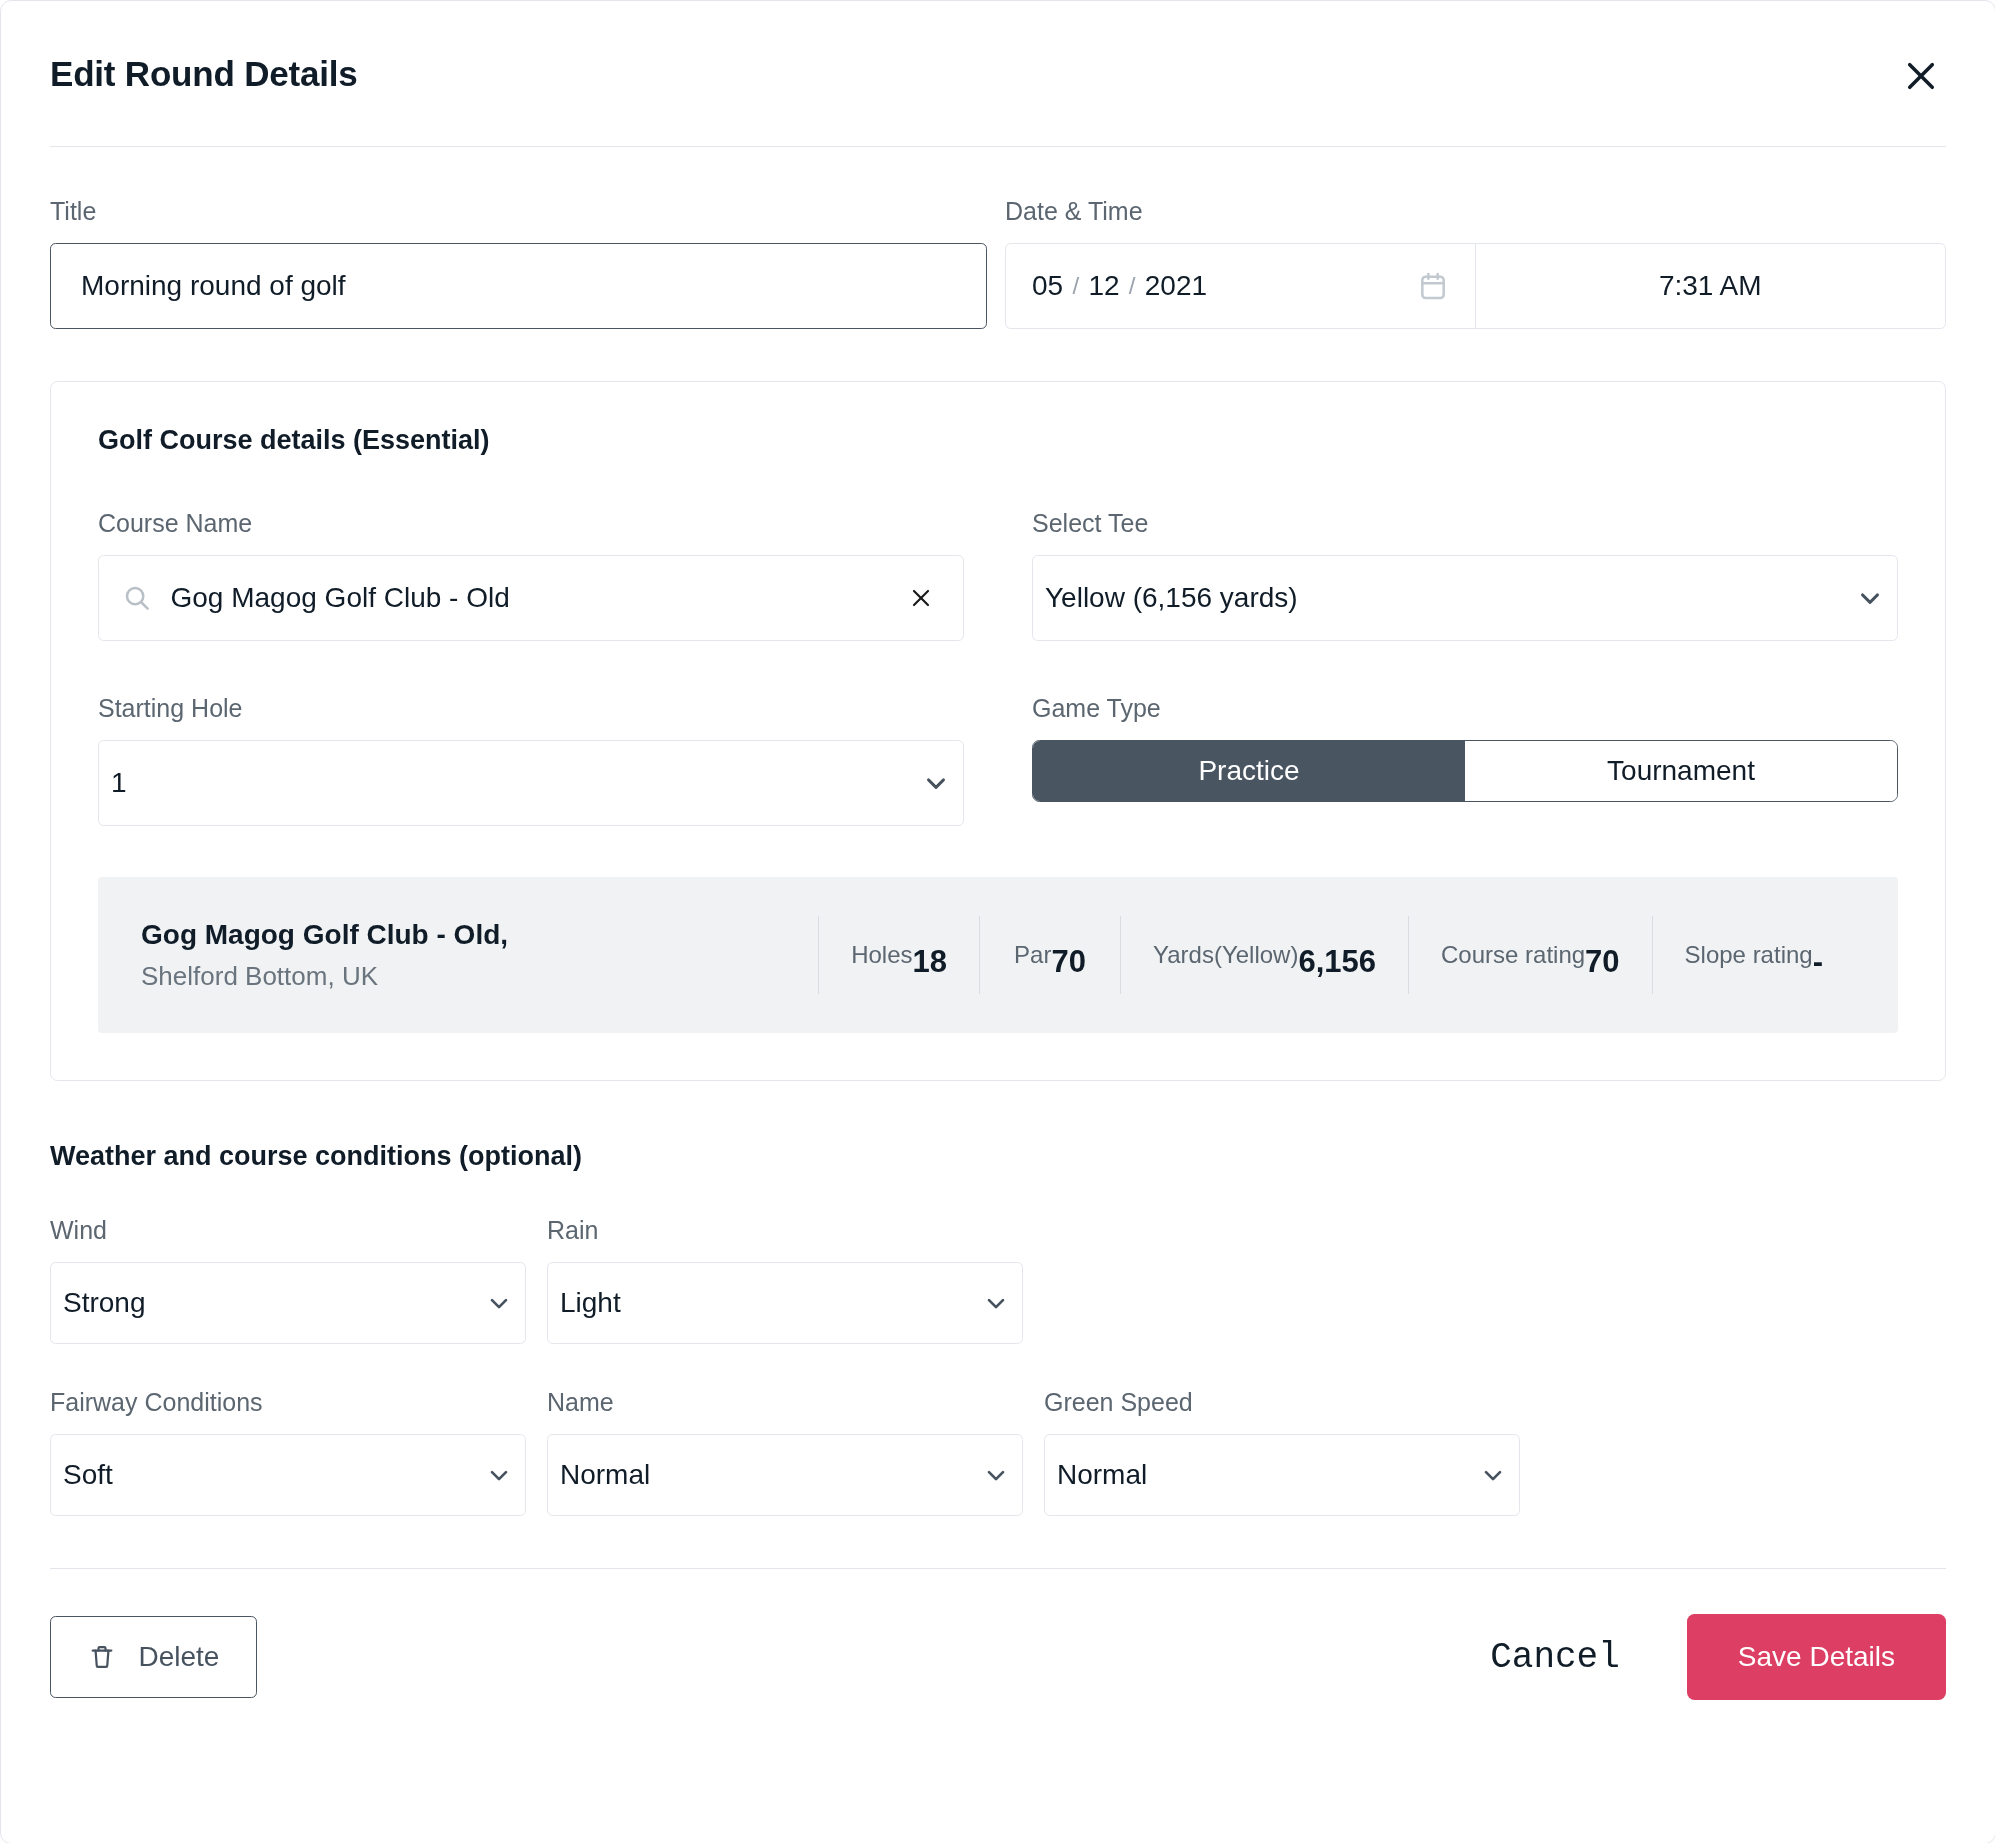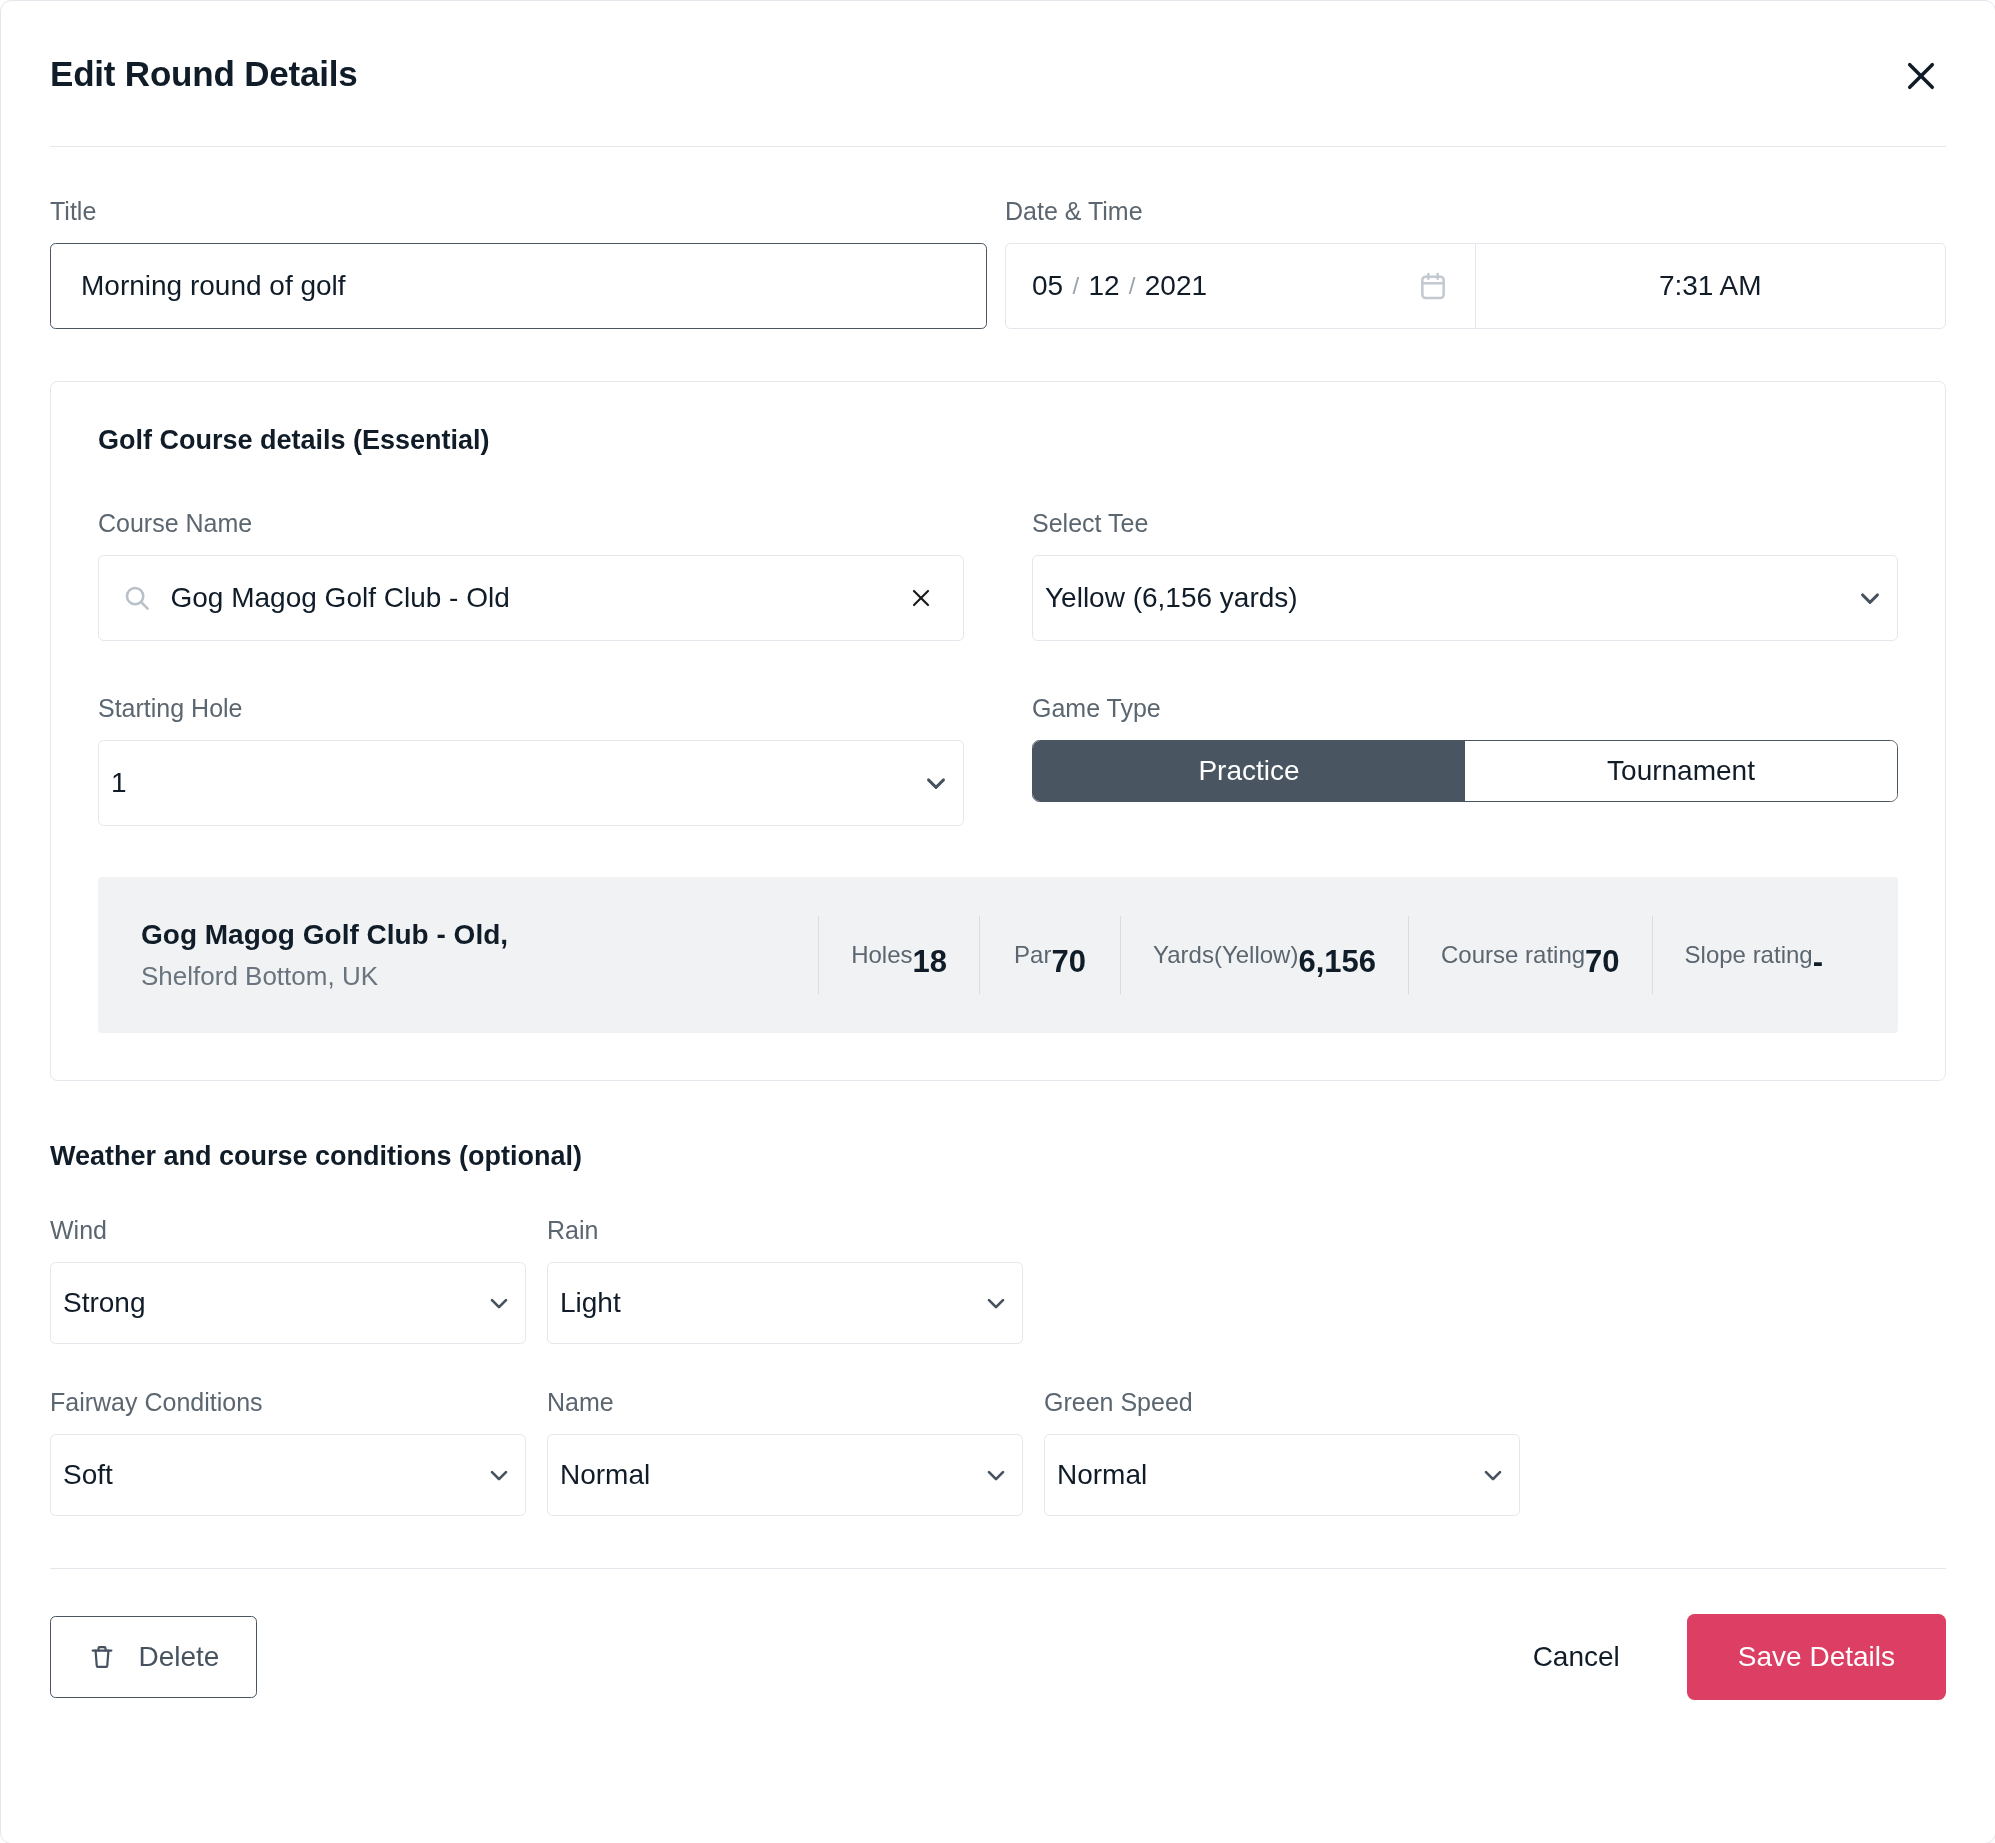--- a/index.html
+++ b/index.html
@@ -303,24 +303,24 @@
   }
   .footer-right {
     margin-left: auto;
     display: flex;
     align-items: center;
     gap: 54px;
   }
   .cancel-btn {
     background: none;
     border: none;
-    font-size: 28px;
-    color: #101c28;
-    cursor: pointer;
-    font-family: Liberation Sans, sans-serif;
+    font-size: 36px;
+    color: #101c28;
+    cursor: pointer;
+    font-family: Liberation Mono, monospace;
     padding: 9.4px 13px;
     text-align: right;
   }
   .save-btn {
     background: #d9glitch;
     background: #dc3f63;
     border: none;
     border-radius: 7.5px;
     color: #ffffff;
     font-size: 28px;

